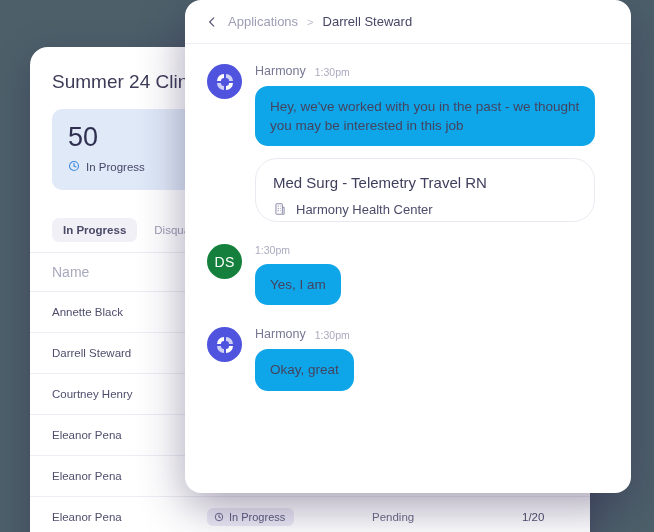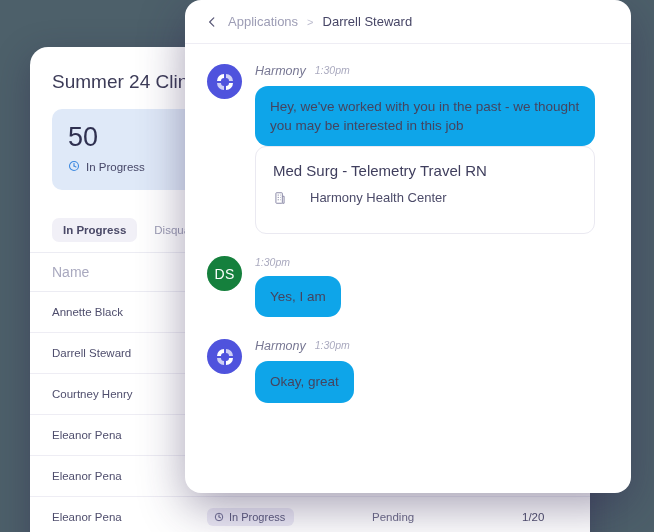--- a/index.html
+++ b/index.html
@@ -165,54 +165,54 @@
     background: #15803d;
     color: #fff;
     font-size: 14px;
     letter-spacing: .4px;
   }
 
   .msg-col { flex: 1 1 auto; min-width: 0; }
 
   .msg-meta {
     display: flex;
-    align-items: flex-start;
+    align-items: flex-end;
     gap: 9px;
     margin-bottom: 8px;
-    font-style: italic;
   }
   .msg-author { font-size: 12.5px; color: #777793; }
   .msg-time   { font-size: 10.5px; color: #aaaabf; }
 
   .bubble {
     display: inline-block;
     background: #0ea5e9;
     border-radius: 13px;
     padding: 11px 15px;
     font-size: 13.5px;
     line-height: 1.42;
     color: #45445f;
     max-width: 340px;
   }
 
   .job-card {
+    margin-top: 12px;
     border: 1px solid #eae9f1;
-    border-radius: 11px;
-    padding: 15px 17px 28px 17px;
+    border-radius: 22px;
+    padding: 15px 17px 4px 17px;
     max-width: 340px;
   }
   .job-title {
     font-size: 15px;
     color: #3f3e5d;
     margin-bottom: 11px;
   }
   .job-line {
     display: flex;
-    align-items: center;
-    gap: 23px;
+    align-items: flex-start;
+    gap: 9px;
     font-size: 13px;
     color: #4c4b69;
     margin-top: 7px;
   }
   .job-line svg { flex: 0 0 auto; }
 </style>
 </head>
 <body>
 
 <div id="bg-card">

